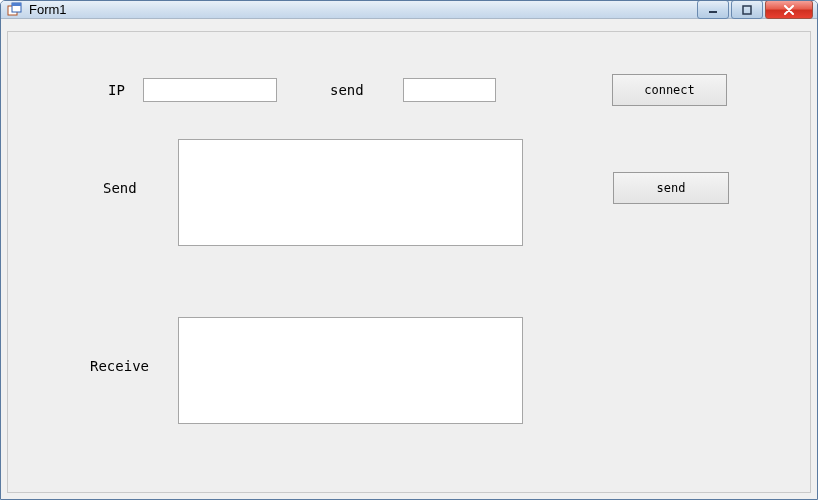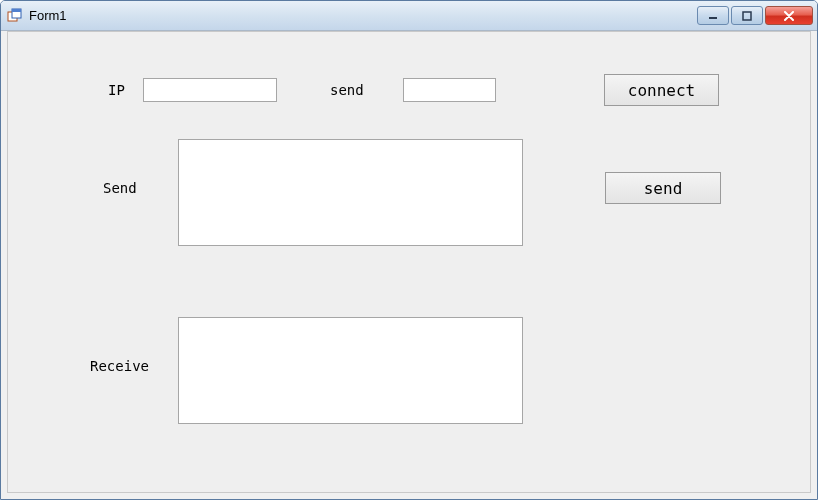--- a/index.html
+++ b/index.html
@@ -14,21 +14,21 @@
     .window {
       width: 818px;
       height: 500px;
       border: 1px solid #5a7aa0;
       border-radius: 5px 5px 0 0;
       background: #f0f0f0;
       position: relative;
       overflow: hidden;
     }
     .titlebar {
-      height: 30px;
+      height: 18px;
       background: linear-gradient(to bottom, #e8f0f8 0%, #d4e2f0 50%, #c4d6ea 100%);
       border-bottom: 1px solid #aab8c8;
       display: flex;
       align-items: center;
       padding: 0 2px 0 6px;
     }
     .app-icon {
       width: 16px;
       height: 16px;
       margin-right: 6px;
@@ -98,27 +98,28 @@
       font-size: 13px;
       padding: 4px;
       resize: none;
       outline: none;
     }
     .btn {
       position: absolute;
       background: linear-gradient(to bottom, #f4f4f4, #e4e4e4);
       border: 1px solid #9a9a9a;
       font-family: "SimSun", monospace;
-      font-size: 16px;
+      font-size: 12px;
       color: #000;
       text-align: right;
       cursor: pointer;
       display: flex;
       align-items: center;
       justify-content: center;
+      margin-left: 8px;
     }
     .watermark {
       position: absolute;
       right: 8px;
       bottom: 4px;
       font-size: 12px;
       color: #d8d8d8;
       font-family: Arial, sans-serif;
       pointer-events: none;
     }

